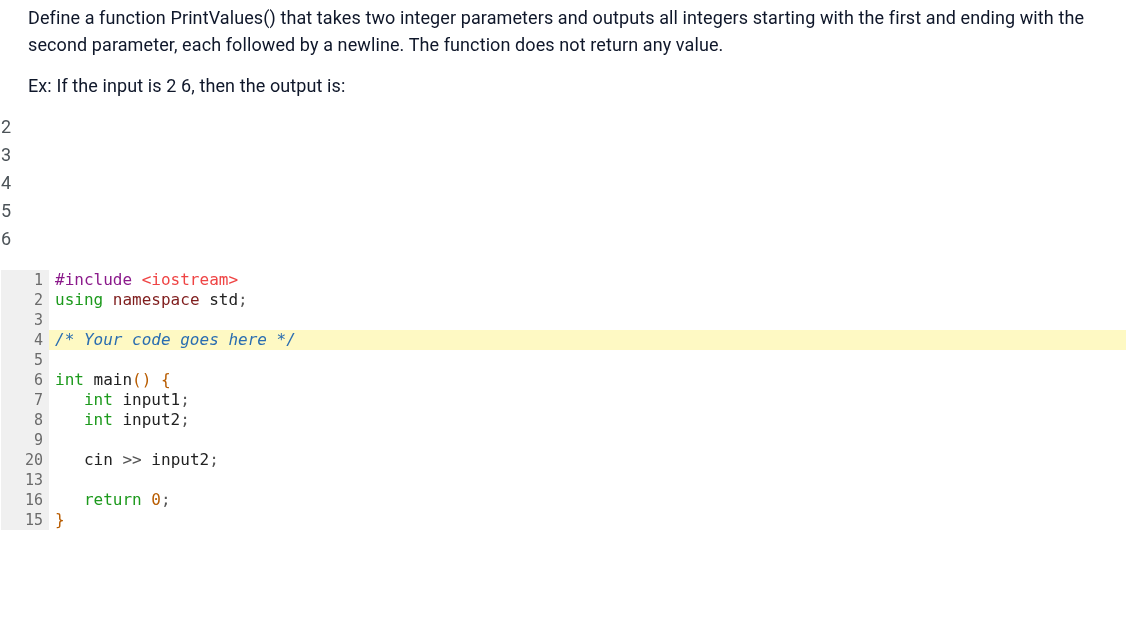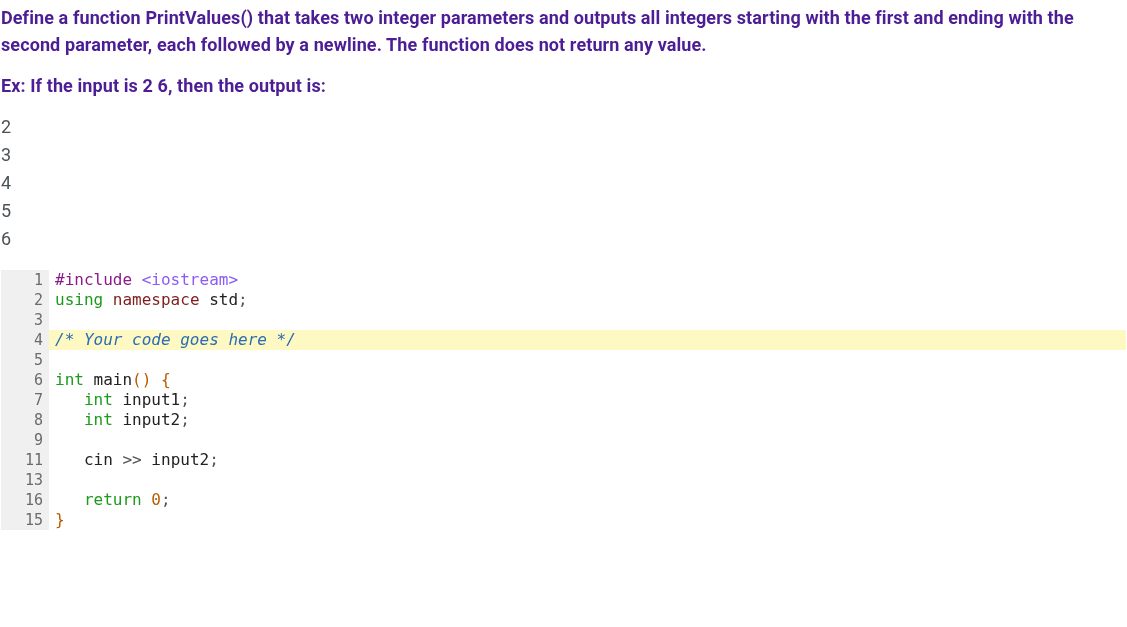--- a/index.html
+++ b/index.html
@@ -9,24 +9,25 @@
     font-family: -apple-system, BlinkMacSystemFont, "Segoe UI", Roboto, "Helvetica Neue", Arial, sans-serif;
     color: #333a3f;
     font-size: 18px;
     line-height: 1.5;
     width: 1127px;
   }
   .container {
     padding: 4px 1px 4px 1px;
   }
   .prompt-text {
-    color: #4c1d95;
-    font-weight: 700;
+    color: #0f172a;
+    font-weight: 400;
     font-size: 18px;
     letter-spacing: 0.1px;
+    padding-left: 27px;
   }
   .prompt-text p {
     margin: 0 0 14px 0;
   }
   .example-output {
     font-family: -apple-system, BlinkMacSystemFont, "Segoe UI", Roboto, Arial, sans-serif;
     font-size: 18px;
     color: #4c5358;
     line-height: 1.55;
     margin: 0 0 18px 0;
@@ -63,21 +64,21 @@
     color: #222;
     position: relative;
   }
   .code-row.highlight .code-cell {
     background: #fef9c3;
   }
   .tok-pp     { color: #8b1a8b; }       
   .tok-kw     { color: #1d9a1d; }       
   .tok-ns     { color: #7f1d1d; }       
   .tok-punct  { color: #555; }
-  .tok-str    { color: #8b5cf6; }          
+  .tok-str    { color: #ef4444; }          
   .tok-comment{ color: #2a6db0; font-style: italic; }
   .tok-paren  { color: #b85c00; }
   .tok-brace  { color: #b85c00; }
   .tok-num    { color: #b85c00; }
   .tok-ident  { color: #222; }
 </style>
 </head>
 <body>
 
 <div class="container">
@@ -127,21 +128,21 @@
       </div>
       <div class="code-row">
         <div class="gutter">8</div>
         <div class="code-cell"><span>   </span><span class="tok-kw">int</span><span> </span><span class="tok-ident">input2</span><span class="tok-punct">;</span></div>
       </div>
       <div class="code-row">
         <div class="gutter">9</div>
         <div class="code-cell"></div>
       </div>
       <div class="code-row">
-        <div class="gutter">11</div>
+        <div class="gutter">20</div>
         <div class="code-cell"><span>   </span><span class="tok-ident">cin</span><span> </span><span class="tok-punct">&gt;&gt;</span><span> </span><span class="tok-ident">input2</span><span class="tok-punct">;</span></div>
       </div>
       <div class="code-row">
         <div class="gutter">13</div>
         <div class="code-cell"></div>
       </div>
       <div class="code-row">
         <div class="gutter">16</div>
         <div class="code-cell"><span>   </span><span class="tok-kw">return</span><span> </span><span class="tok-num">0</span><span class="tok-punct">;</span></div>
       </div>

